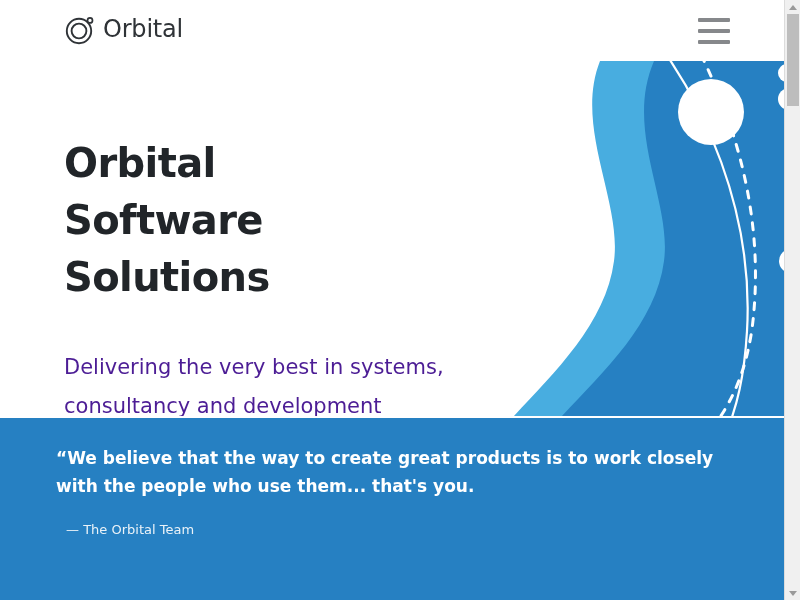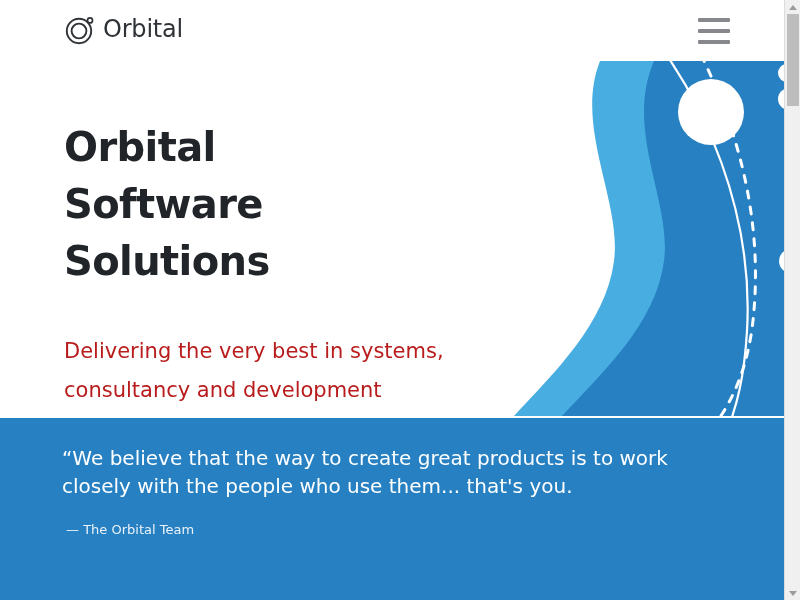--- a/index.html
+++ b/index.html
@@ -103,62 +103,62 @@
     position: absolute;
     right: 0;
     top: 0;
     width: 280px;
     height: 355px;
     pointer-events: none;
   }
   .hero-copy {
     position: absolute;
     left: 64px;
-    top: 0;
+    top: 16px;
     width: 470px;
   }
   .hero-title {
     margin: 0;
     padding-top: 58px;
     font-family: "DejaVu Sans", sans-serif;
     font-size: 40px;
     line-height: 57px;
     font-weight: 700;
     letter-spacing: -0.6px;
     color: #212529;
     max-width: 360px;
   }
   .hero-sub {
     margin: 0;
     padding-top: 42px;
     font-family: "DejaVu Sans", sans-serif;
     font-size: 21px;
     line-height: 39px;
     font-weight: 400;
-    color: #b91c1c;
+    color: #4c1d95;
     max-width: 420px;
   }
 
   
   .quote-band {
     position: absolute;
     left: 0;
     top: 418px;
     width: 784px;
     height: 182px;
     background: #2680c2;
     box-sizing: border-box;
     padding: 26px 64px 0 56px;
   }
   .quote-p {
-    margin: 0 0 16px 6px;
-    font-family: "DejaVu Sans", sans-serif;
-    font-size: 20px;
+    margin: 0 0 16px 0;
+    font-family: "DejaVu Sans", sans-serif;
+    font-size: 17px;
     line-height: 28px;
-    font-weight: 400;
+    font-weight: 700;
     color: #ffffff;
     max-width: 670px;
   }
   .quote-attrib {
     margin: 0;
     font-family: "DejaVu Sans", sans-serif;
     font-size: 13px;
     line-height: 20px;
     font-weight: 400;
     color: #eaf2f8;

